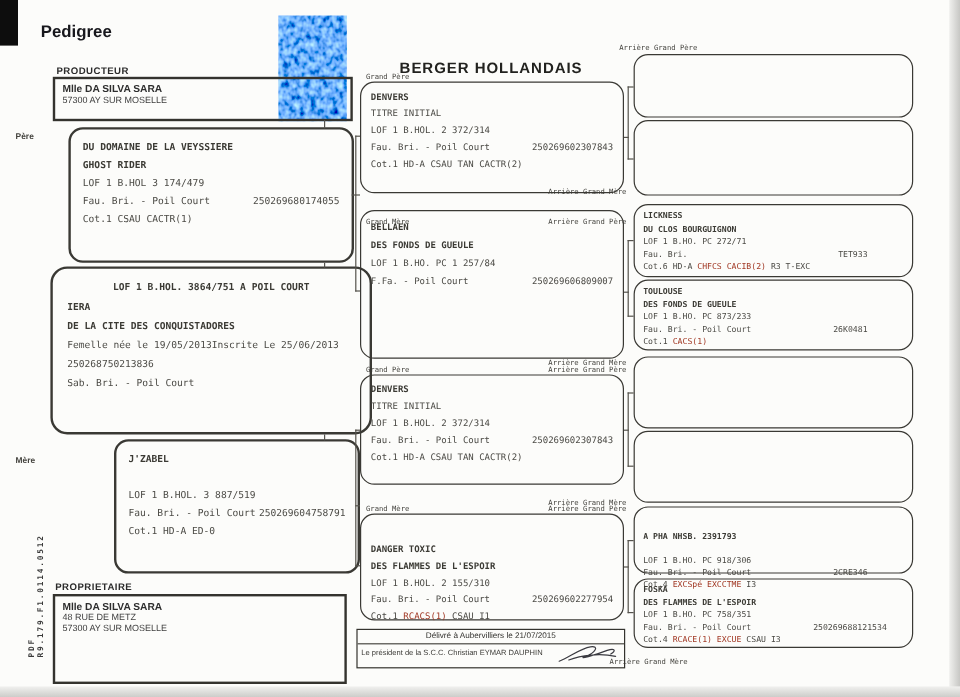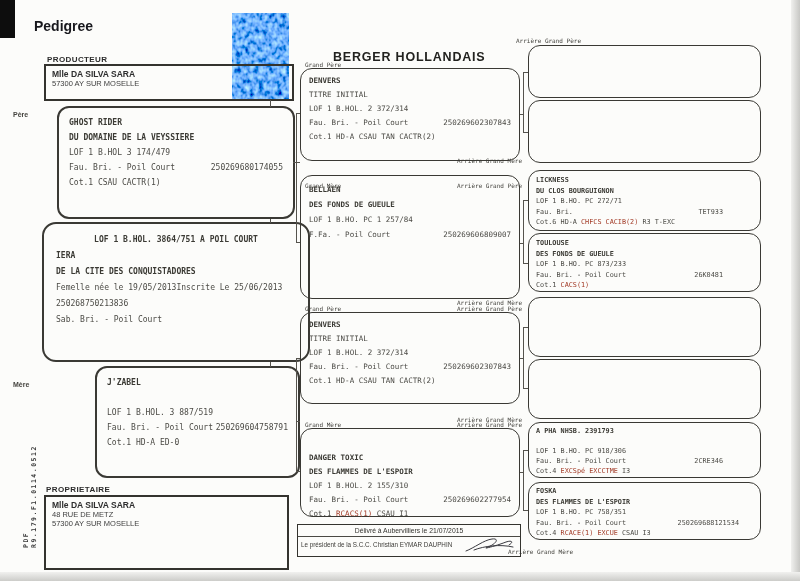--- a/index.html
+++ b/index.html
@@ -63,22 +63,22 @@
   <div class="lbl" style="left:516px;top:37px;">Arrière Grand Père</div>
   <div class="lbl r" style="left:434px;top:157px;">Arrière Grand Mère</div>
   <div class="lbl r" style="left:434px;top:182px;">Arrière Grand Père</div>
   <div class="lbl r" style="left:434px;top:299px;">Arrière Grand Mère</div>
   <div class="lbl r" style="left:434px;top:305px;">Arrière Grand Père</div>
   <div class="lbl r" style="left:434px;top:416px;">Arrière Grand Mère</div>
   <div class="lbl r" style="left:434px;top:421px;">Arrière Grand Père</div>
   <div class="lbl" style="left:508px;top:548px;">Arrière Grand Mère</div>
 
   <div class="box dog" style="left:57px;top:106px;width:238px;height:113px;--lh:15px;font-size:8px;padding:7px 10px;border-width:2px;">
+    <div class="ln b">DU DOMAINE DE LA VEYSSIERE</div>
     <div class="ln b">GHOST RIDER</div>
-    <div class="ln b">DU DOMAINE DE LA VEYSSIERE</div>
     <div class="ln">LOF 1 B.HOL 3 174/479</div>
     <div class="ln row">
       <span>Fau. Bri. - Poil Court</span>
       <span>250269680174055</span>
     </div>
     <div class="ln">Cot.1 CSAU CACTR(1)</div>
   </div>
 
   <div class="box dog" style="left:42px;top:222px;width:268px;height:140px;--lh:16px;font-size:8px;padding:8px 12px;border-width:2px;border-radius:14px;">
     <div class="ln b ctr">LOF 1 B.HOL. 3864/751 A POIL COURT</div>
@@ -186,21 +186,21 @@
     <div class="ln row" style="padding-right:30px;">
       <span>Fau. Bri. - Poil Court</span>
       <span>26K0481</span>
     </div>
     <div class="ln"><span>Cot.1 </span><span class="red">CACS(1)</span><span></span></div>
   </div>
 
   <div class="box" style="left:528px;top:297px;width:233px;height:60px;border-width:1.5px;"></div>
   <div class="box" style="left:528px;top:359px;width:233px;height:60px;border-width:1.5px;"></div>
 
-  <div class="box dog" style="left:528px;top:422px;width:233px;height:56px;--lh:10px;font-size:6.8px;padding:3px 7px;border-width:1.5px;">
+  <div class="box dog" style="left:528px;top:422px;width:233px;height:56px;--lh:10px;font-size:6.8px;padding:19px 7px;border-width:1.5px;">
     <div class="ln b">A PHA NHSB. 2391793</div>
     <div class="ln"></div>
     <div class="ln">LOF 1 B.HO. PC 918/306</div>
     <div class="ln row" style="padding-right:30px;">
       <span>Fau. Bri. - Poil Court</span>
       <span>2CRE346</span>
     </div>
     <div class="ln"><span>Cot.4 </span><span class="red">EXCSpé EXCCTME</span><span> I3</span></div>
   </div>
 

